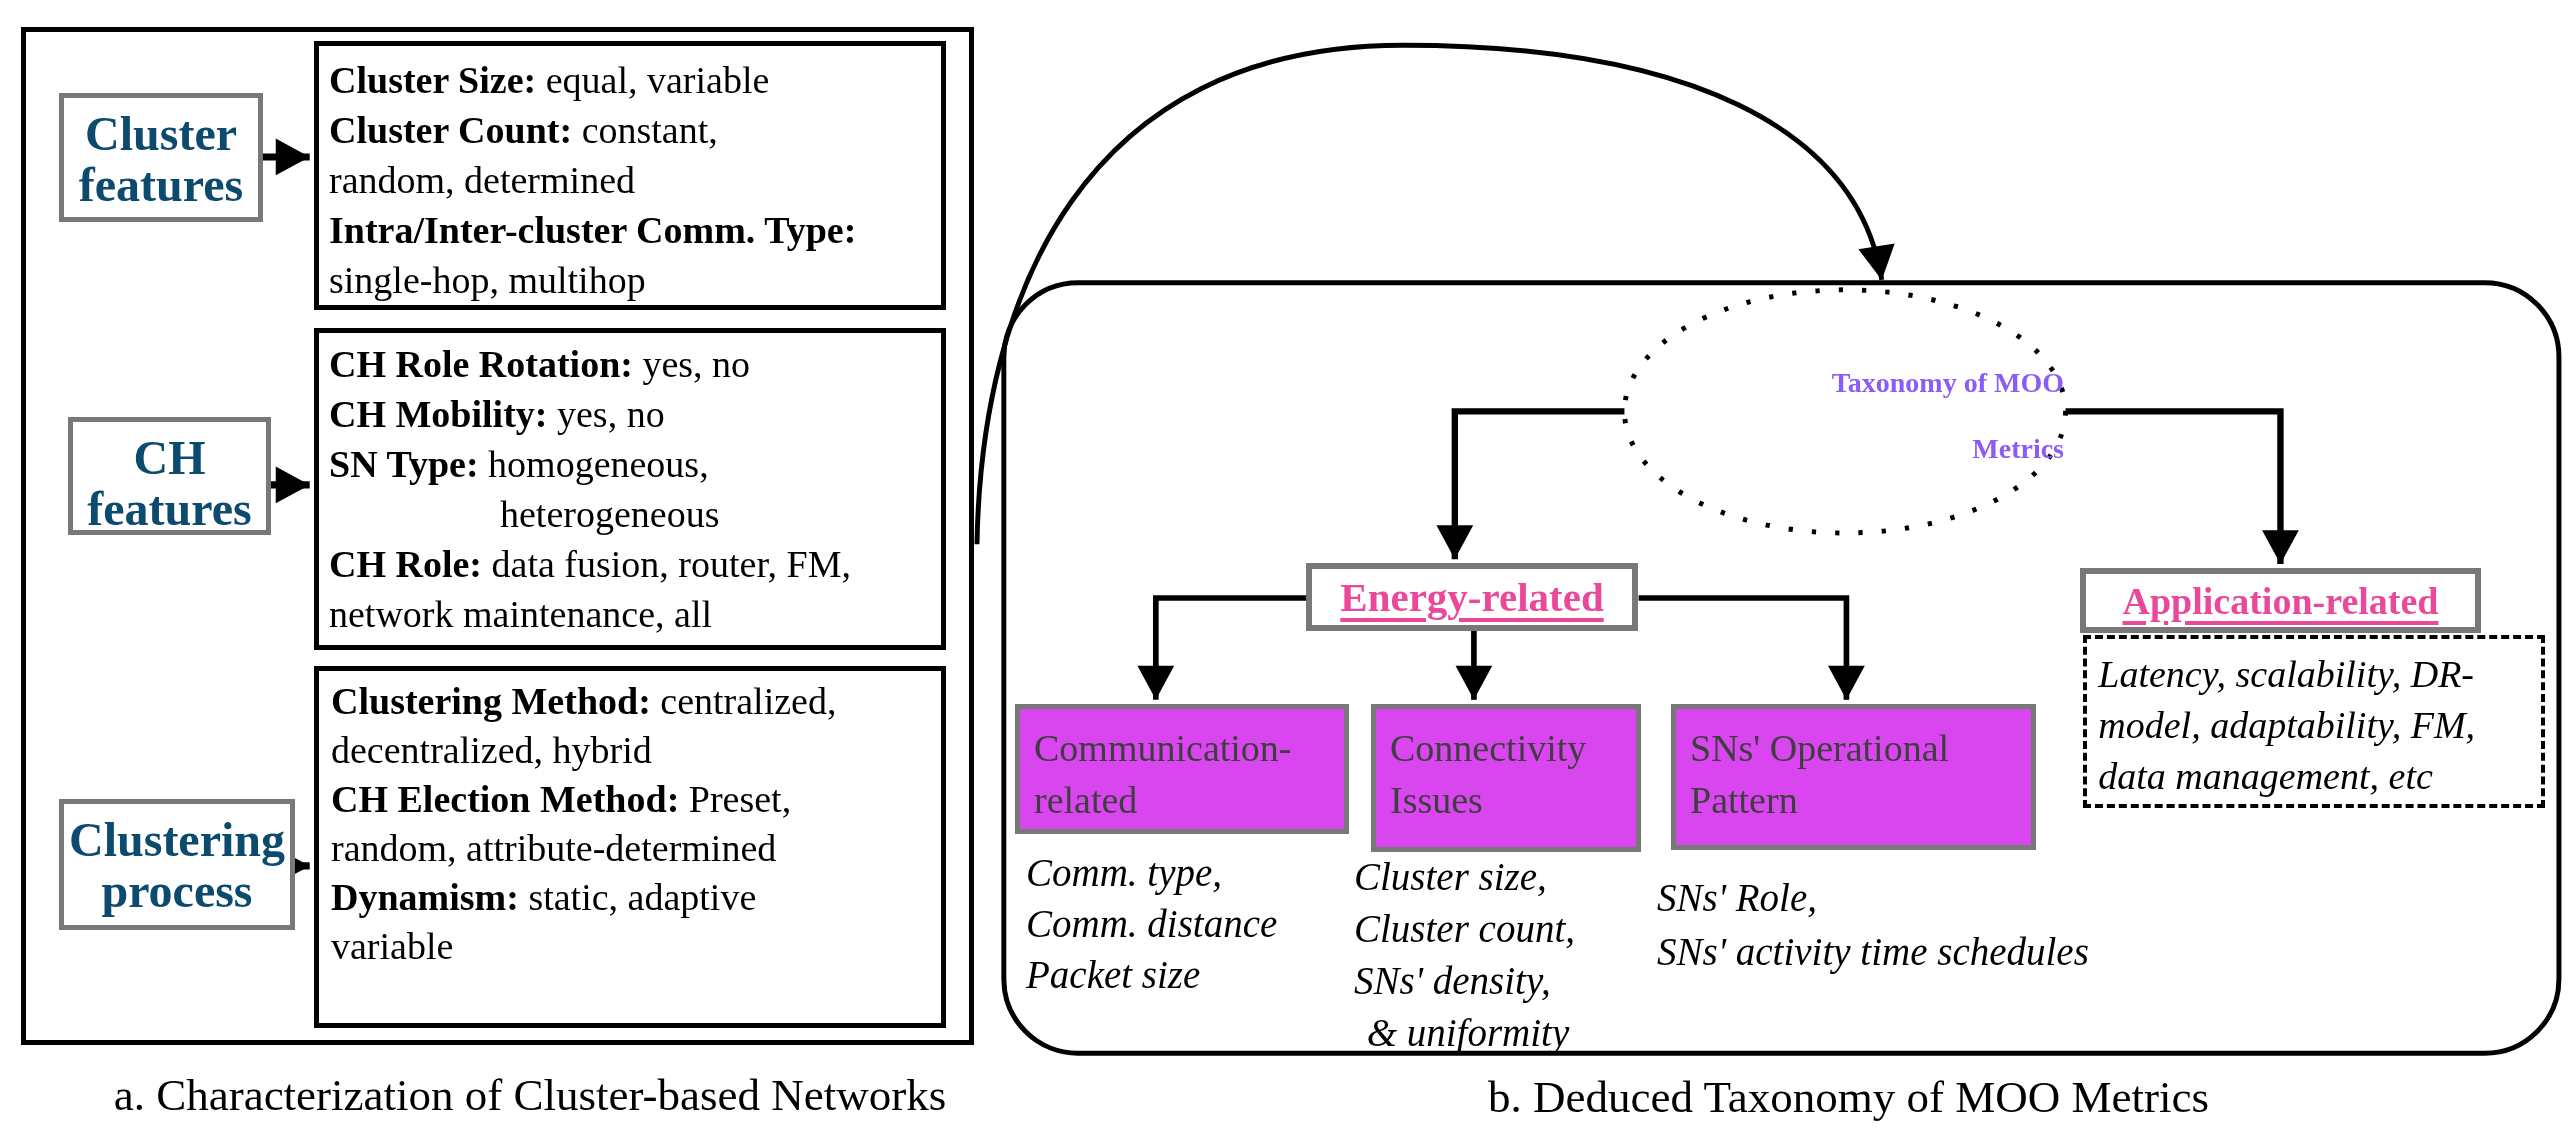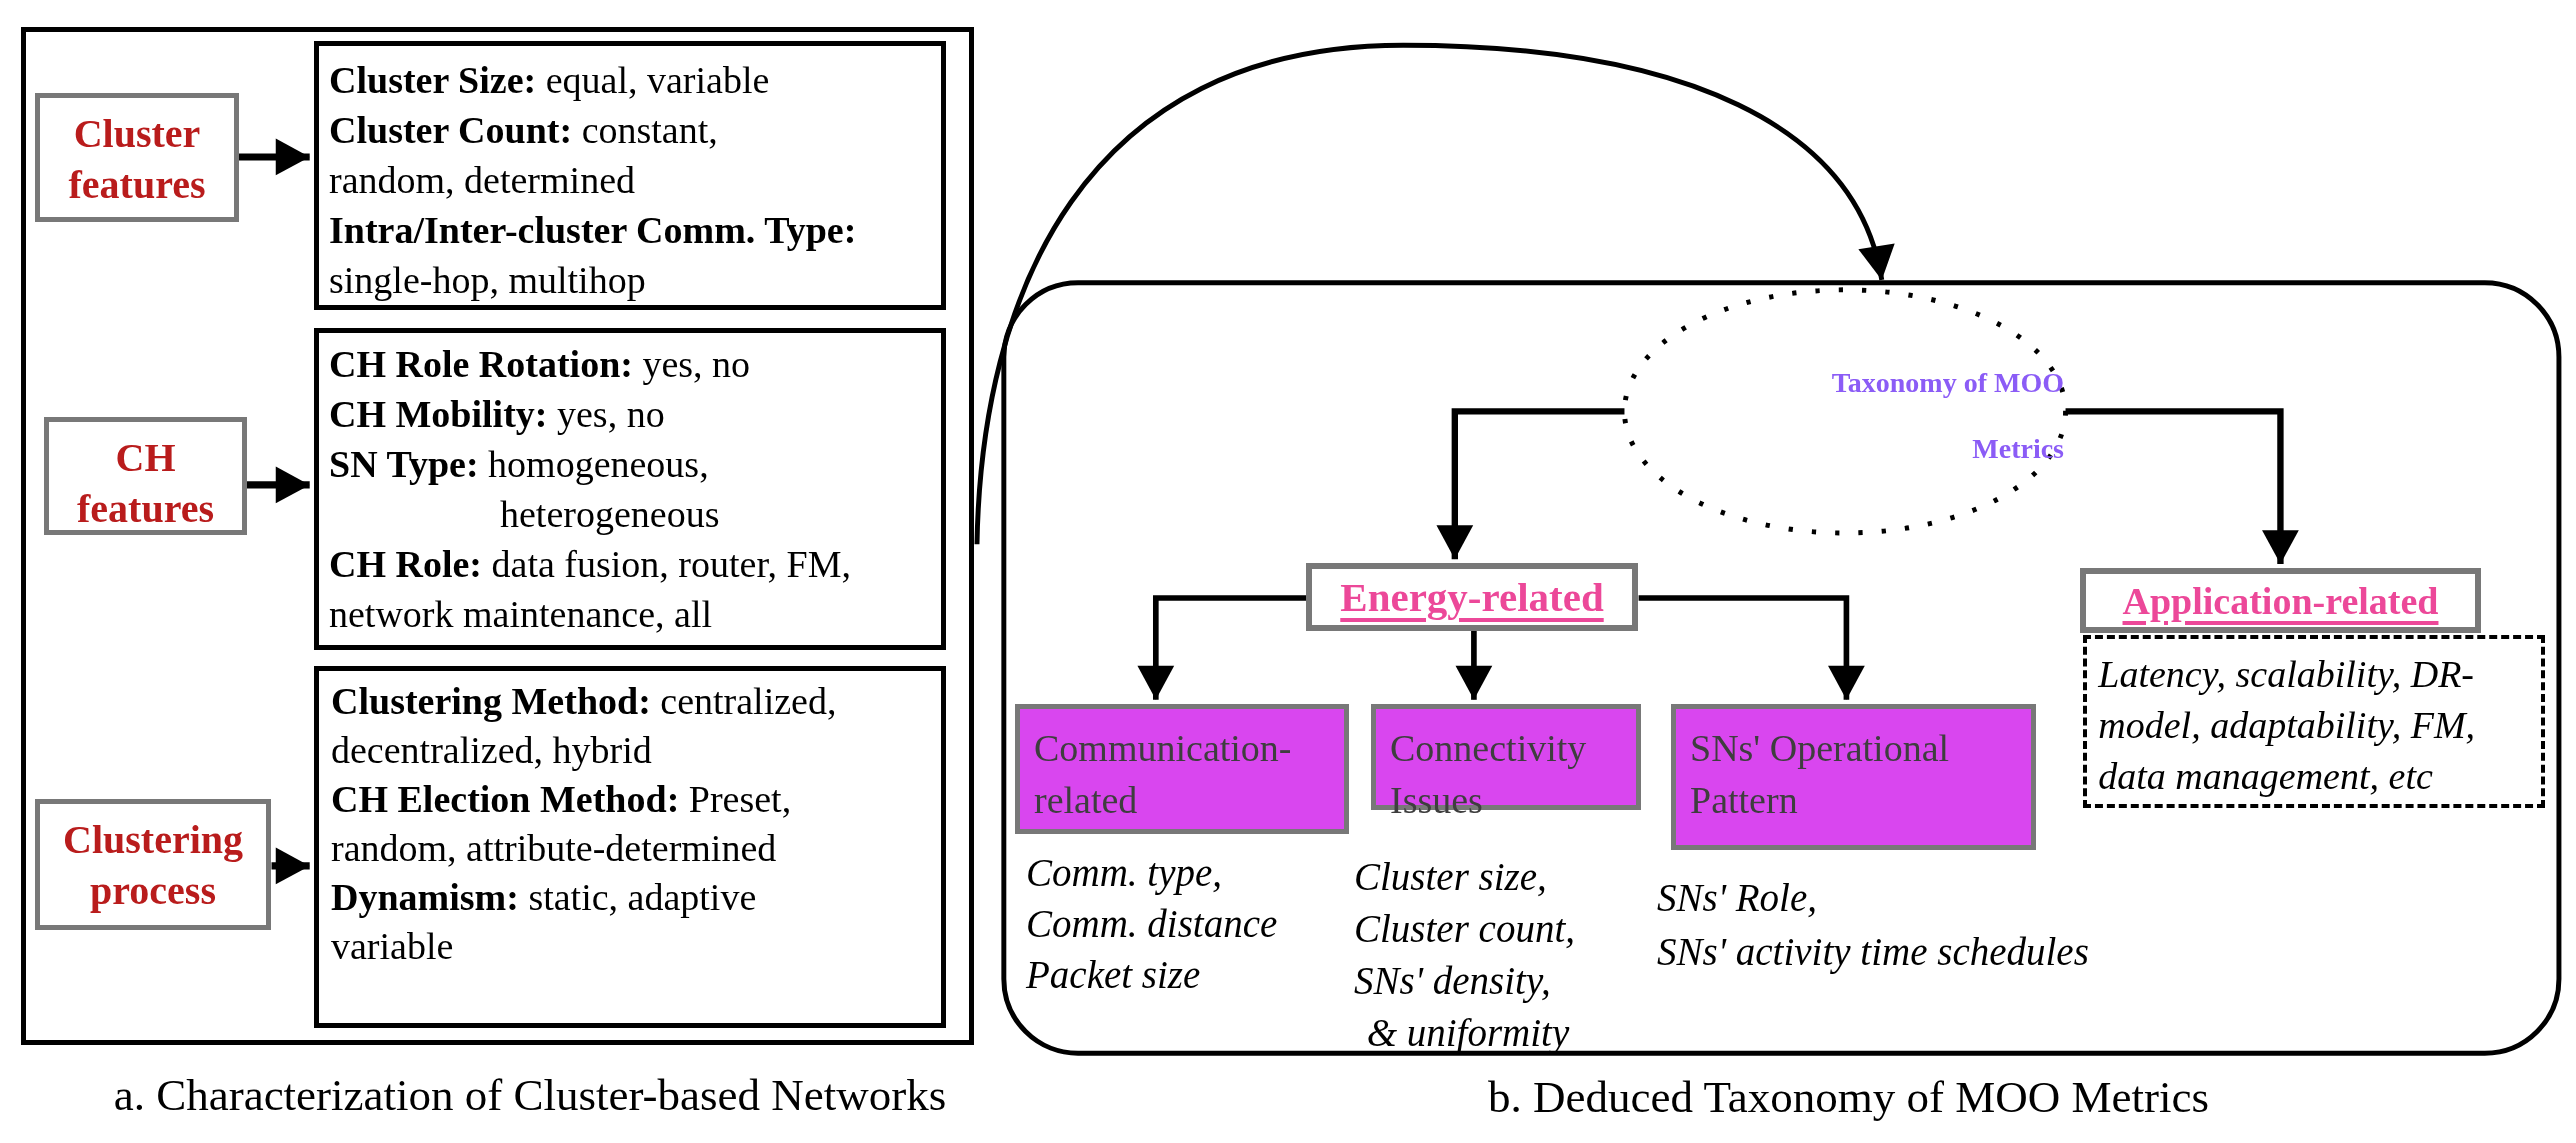--- a/index.html
+++ b/index.html
@@ -8,21 +8,21 @@
   #wires{position:absolute;left:0;top:0;width:2576px;height:1143px;}
   .abs{position:absolute;box-sizing:border-box;}
   
   .outer{border:5px solid #000;background:transparent;}
   .detail{border:5px solid #000;background:#fff;font-size:38px;line-height:50px;
           padding:8.5px 0 0 10px;}
   .detail .ln{white-space:nowrap;}
   .detail .ln b{font-weight:bold;}
   .detail .ln.ind{text-indent:171px;}
   .lbl{border:5px solid #787878;background:#fff;text-align:center;font-weight:bold;
-       font-size:40px;line-height:51px;color:#b91c1c;padding-top:10px;}
+       font-size:48px;line-height:51px;color:#0c4a6e;padding-top:10px;margin-left:24px;}
   .cap{font-size:45px;text-align:center;color:#000;white-space:nowrap;}
   
   .ellipse-label{text-align:right;font-weight:bold;font-size:28px;line-height:66px;color:#8b5cf6;}
   .hub{border:6.4px solid #787878;background:#fff;text-align:center;font-weight:bold;
        color:#ec4899;display:flex;align-items:center;justify-content:center;white-space:nowrap;}
   .hub .u{text-decoration:underline;text-decoration-thickness:3.5px;text-underline-offset:7px;}
   #energy-box{font-size:41px;}
   #application-box{font-size:38px;}
   .child{border:5.7px solid #787878;background:#d946ef;color:#3e3e3e;font-size:38px;
          line-height:52px;padding:12.7px 0 0 14px;white-space:nowrap;}
@@ -119,21 +119,21 @@
   <div id="app-dashed" class="abs" style="left:2083px;top:635px;width:462px;height:173px;">
     <div>Latency, scalability, DR-</div>
     <div>model, adaptability, FM,</div>
     <div>data management, etc</div>
   </div>
 
   <div class="abs child" style="left:1015px;top:704px;width:334px;height:130px;">
     <div>Communication-</div>
     <div>related</div>
   </div>
-  <div class="abs child" style="left:1371px;top:704px;width:270px;height:106px;">
+  <div class="abs child" style="left:1371px;top:704px;width:270px;height:148px;">
     <div>Connectivity</div>
     <div>Issues</div>
   </div>
   <div class="abs child" style="left:1671px;top:704px;width:365px;height:146px;">
     <div>SNs' Operational</div>
     <div>Pattern</div>
   </div>
 
   <div class="abs notes" style="left:1026px;top:847px;line-height:51px;">
     <div>Comm. type,</div>

